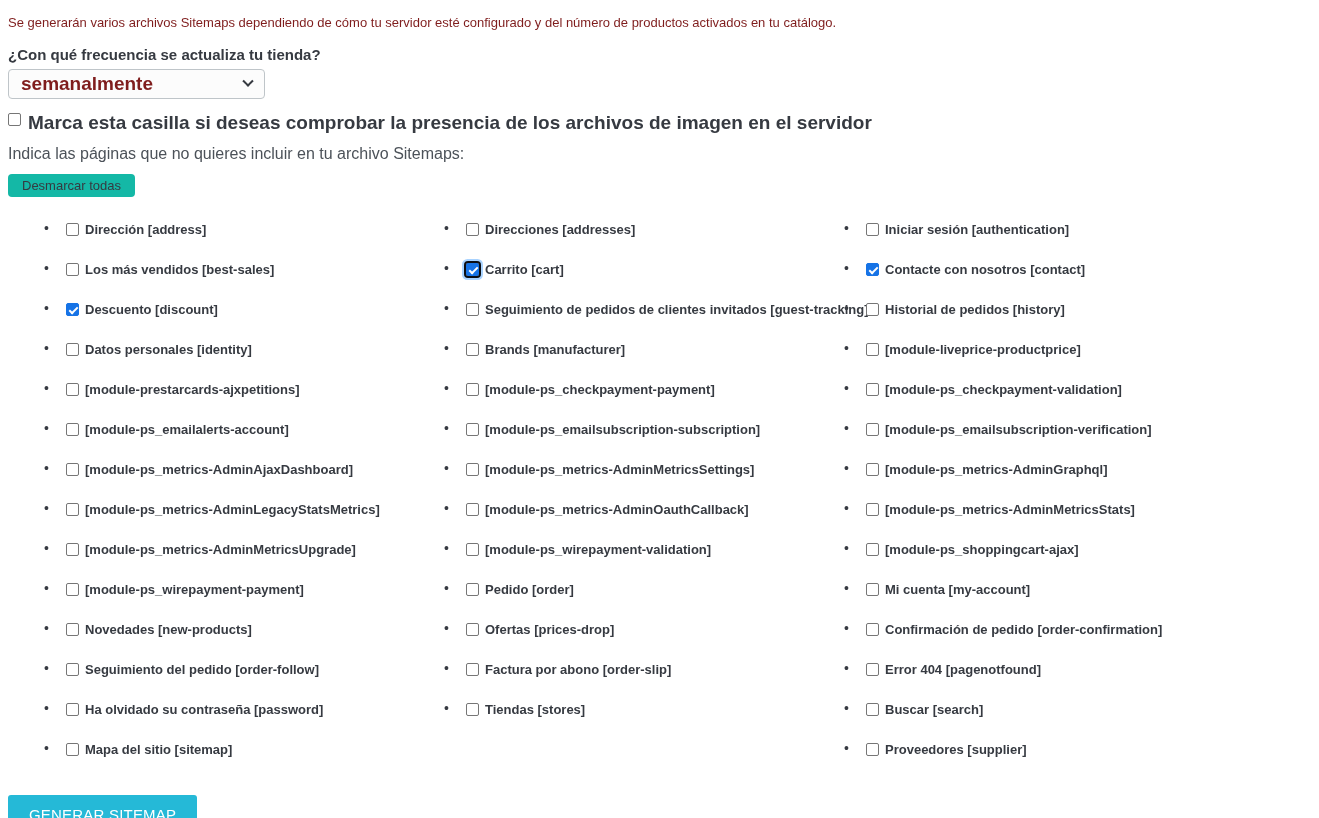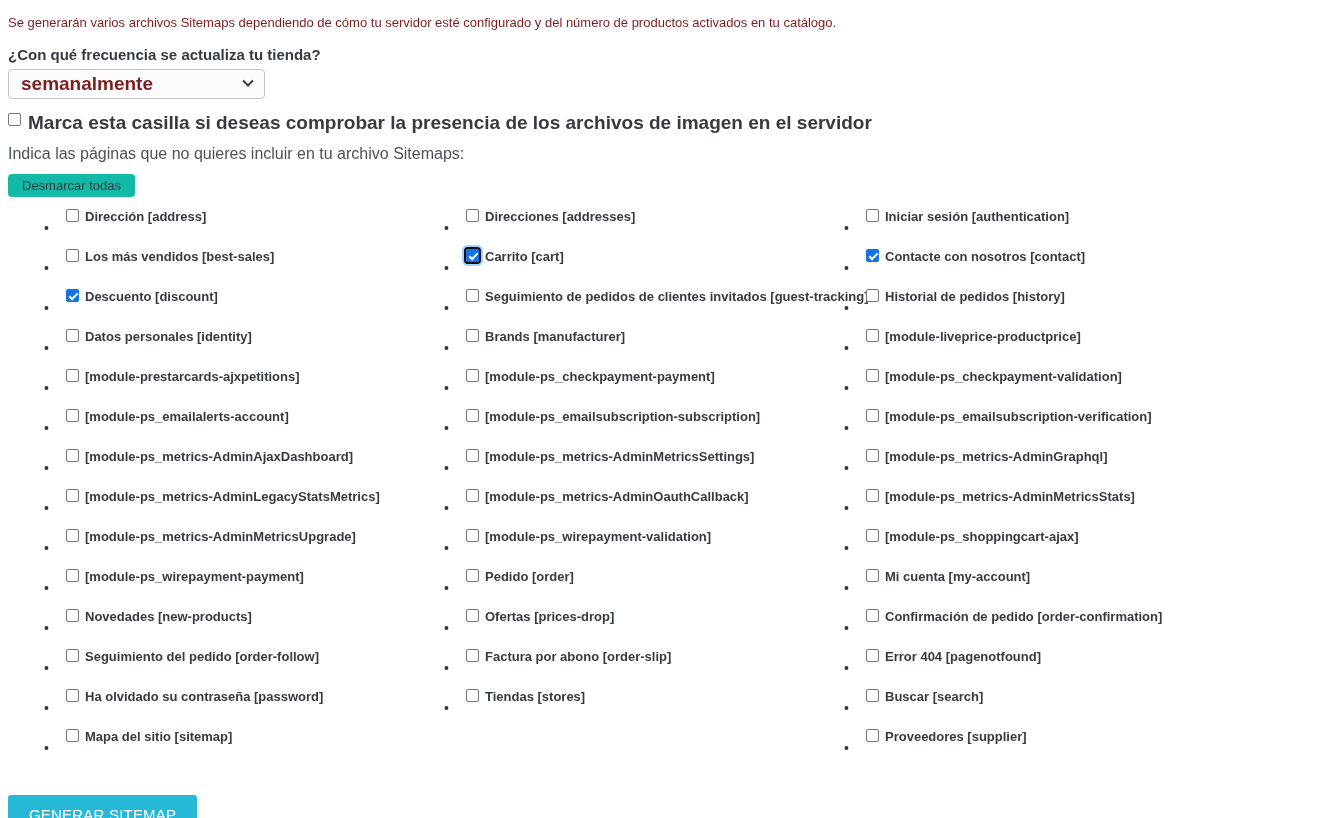--- a/index.html
+++ b/index.html
@@ -57,21 +57,21 @@
     box-shadow:0 0 0 4px #a9d3ff;
   }
 
   
   .columns {
     display:grid; grid-template-columns:400px 400px 400px;
     margin-left:30px; margin-top:2px;
   }
   ul.page-list { list-style:none; }
   ul.page-list li {
-    position:relative; height:40px; display:flex; 
+    position:relative; height:40px; display:flex; align-items:center;
     padding-left:28px; white-space:nowrap;
   }
   ul.page-list li::before {
     content:"\2022"; position:absolute; left:6px; top:50%;
     transform:translateY(-54%); color:#363a41; font-size:14px;
   }
   .cb-label {
     font-size:13px; font-weight:700; color:#363a41; margin-left:6px; cursor:pointer;
   }
 

